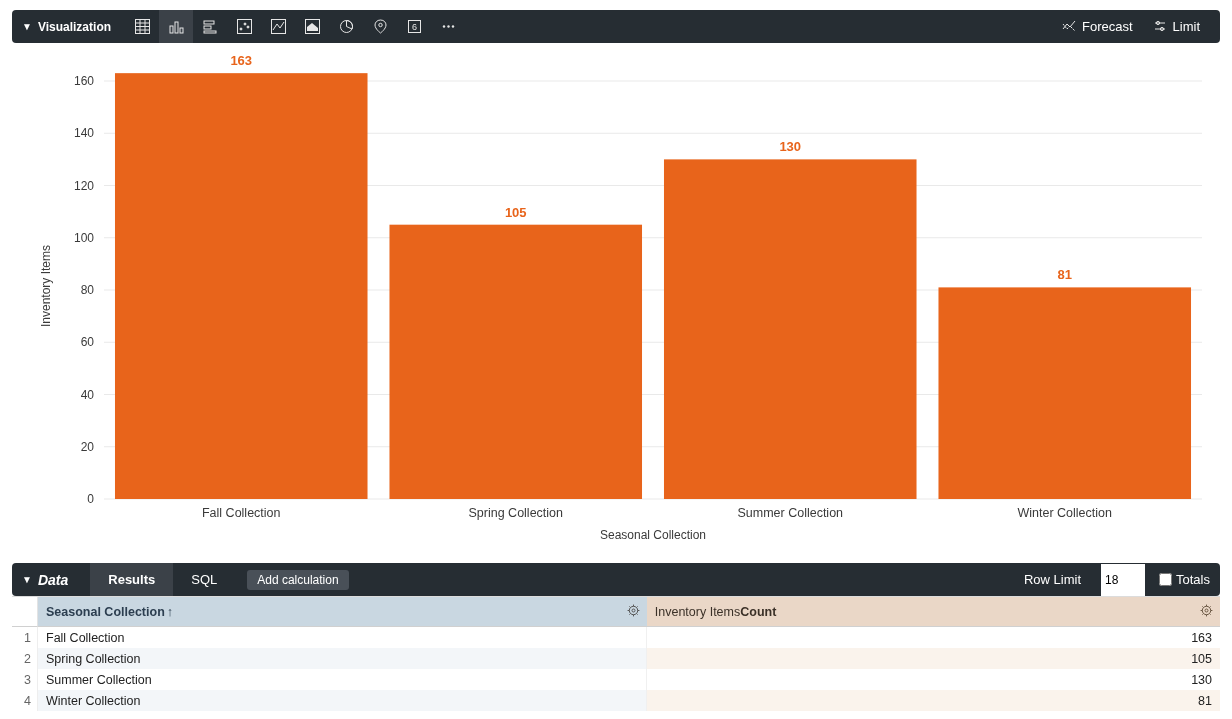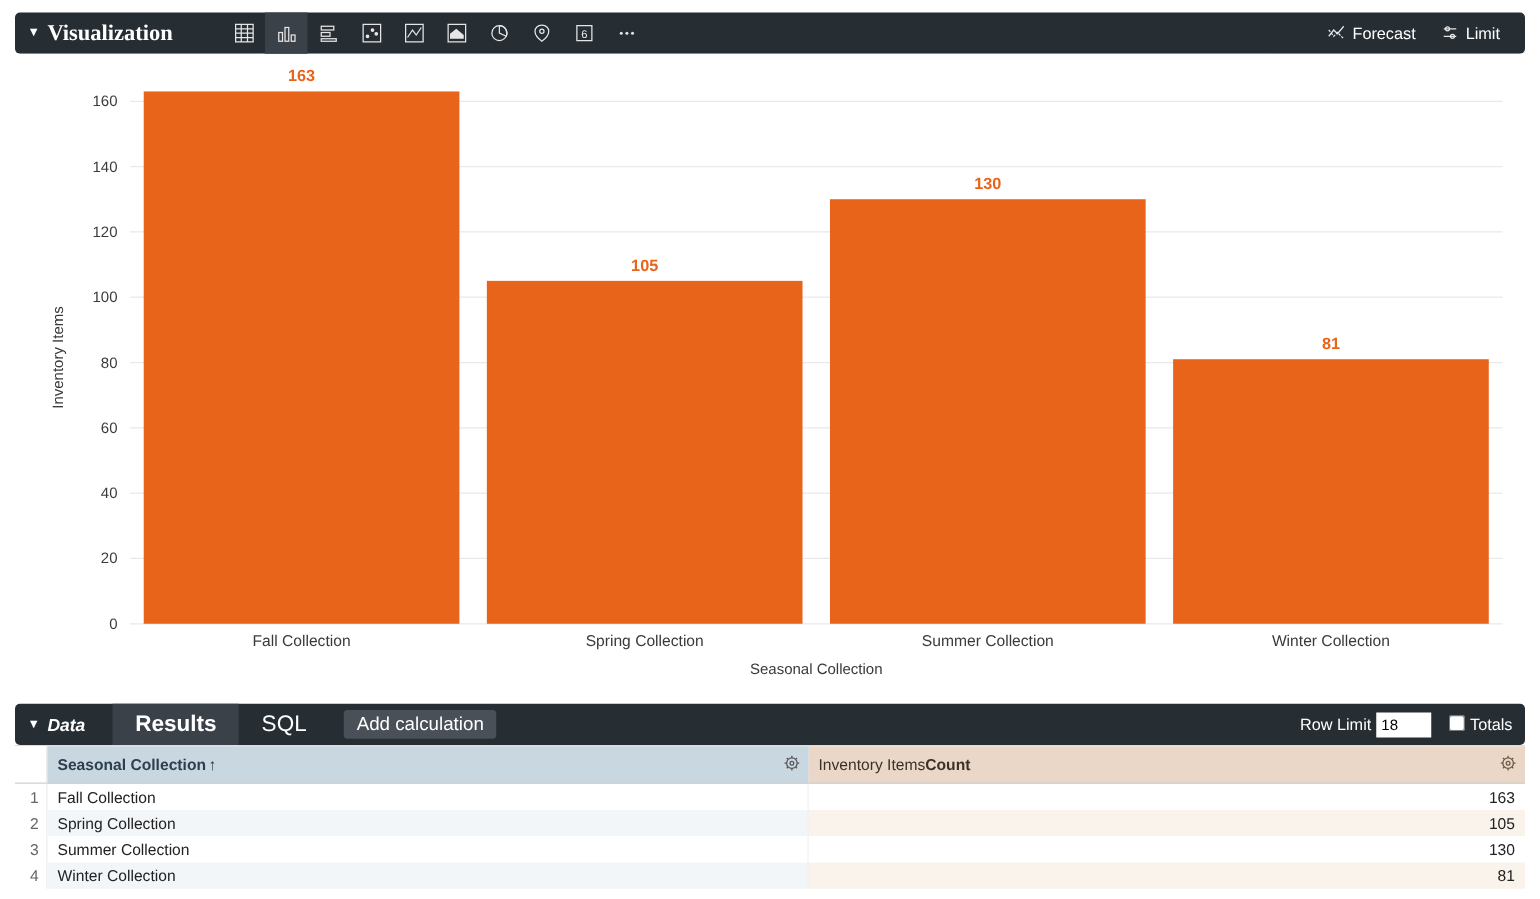--- a/index.html
+++ b/index.html
@@ -2,21 +2,21 @@
 <html><head>
 <meta charset="utf-8">
 <style>
   * { box-sizing: border-box; margin: 0; padding: 0; }
   body { font-family: -apple-system, "Helvetica Neue", Arial, sans-serif; font-size: 13px; background: #fff; color: #222; width: 1232px; }
   .wrap { padding: 10px 12px; }
 
   
   .toolbar { background: #262d33; color: #fff; height: 33px; display: flex; align-items: center; border-radius: 4px; padding: 0 10px; }
   .toolbar .caret { font-size: 10px; margin-right: 6px; cursor: pointer; }
-  .toolbar .title { font-weight: 700; font-size: 18px; margin-right: 40px; font-family: Liberation Serif, serif; }
+  .toolbar .title { font-weight: 700; font-size: 12px; margin-right: 14px; }
   .toolbar .icons { display: flex; gap: 0; align-items: center; }
   .toolbar .icon-btn { width: 34px; height: 33px; display: flex; align-items: center; justify-content: center; cursor: pointer; }
   .toolbar .icon-btn.active { background: #3b4148; }
   .toolbar .spacer { flex: 1; }
   .toolbar .right-btn { display: flex; gap: 6px; padding: 0 10px; cursor: pointer; font-size: 13px; }
   .toolbar svg { stroke: #e6e6e6; fill: none; }
 
   
   .chart-area { background: #fff; padding: 10px 20px 6px 20px; }
   .chart-svg { display: block; }
@@ -25,27 +25,27 @@
   .bar-label { fill: #e8641b; font-weight: 700; font-size: 13px; text-anchor: middle; }
   .cat-label { fill: #3a3a3a; font-size: 12.5px; text-anchor: middle; }
   .tick-label { fill: #3a3a3a; font-size: 12px; text-anchor: end; }
   .axis-title-y { fill: #3a3a3a; font-size: 12px; text-anchor: middle; }
   .axis-title-x { fill: #3a3a3a; font-size: 12px; text-anchor: middle; }
 
   
   .databar { background: #262d33; color: #fff; height: 33px; display: flex; align-items: center; border-radius: 4px; padding: 0 10px; margin-top: 4px; }
   .databar .caret { font-size: 10px; margin-right: 6px; cursor: pointer; }
   .databar .title { font-weight: 700; font-size: 14px; margin-right: 22px; font-style: italic; }
-  .databar .tab { padding: 0 18px; height: 33px; display: flex; align-items: center; cursor: pointer; font-size: 18px; }
+  .databar .tab { padding: 0 18px; height: 33px; display: flex; align-items: center; cursor: pointer; font-size: 13px; }
   .databar .tab.active { background: #3b4148; font-weight: 700; }
-  .databar .calc { background: #495058; padding: 3px 10px; border-radius: 3px; margin-left: 12px; cursor: pointer; font-size: 15px; }
+  .databar .calc { background: #495058; padding: 3px 10px; border-radius: 3px; margin-left: 12px; cursor: pointer; font-size: 12px; }
   .databar .spacer { flex: 1; }
-  .databar .limit-label { font-size: 13px; margin-right: 4px; }
-  .databar .limit-input { width: 44px; height: 20px; border: none; font-size: 12px; padding: 0 4px; background:#fff; }
-  .databar .totals { display: flex; align-items: flex-start; gap: 4px; margin-left: 14px; font-size: 13px; }
+  .databar .limit-label { font-size: 13px; margin-right: 20px; }
+  .databar .limit-input { width: 44px; height: 32px; border: none; font-size: 12px; padding: 0 4px; background:#fff; }
+  .databar .totals { display: flex; align-items: center; gap: 4px; margin-left: 14px; font-size: 13px; }
   .databar input[type=checkbox] { width: 13px; height: 13px; }
 
   
   .table-wrap { border-top: 1px solid #dcdcdc; }
   .thead { display: flex; height: 30px; }
   .thead .rownum { width: 26px; background: #fff; border-right: 1px solid #e3e3e3; border-bottom: 1px solid #d0d0d0; }
   .thead .col { display: flex; align-items: center; padding: 0 8px; border-bottom: 1px solid #d0d0d0; font-size: 12.5px; position: relative; }
   .thead .col1 { flex: 1; background: #c9d7e1; color: #2c3e50; font-weight: 600; }
   .thead .col2 { flex: 0.94; background: #ead7c7; color: #3b3128; }
   .thead .sort-arrow { margin-left: 2px; }

